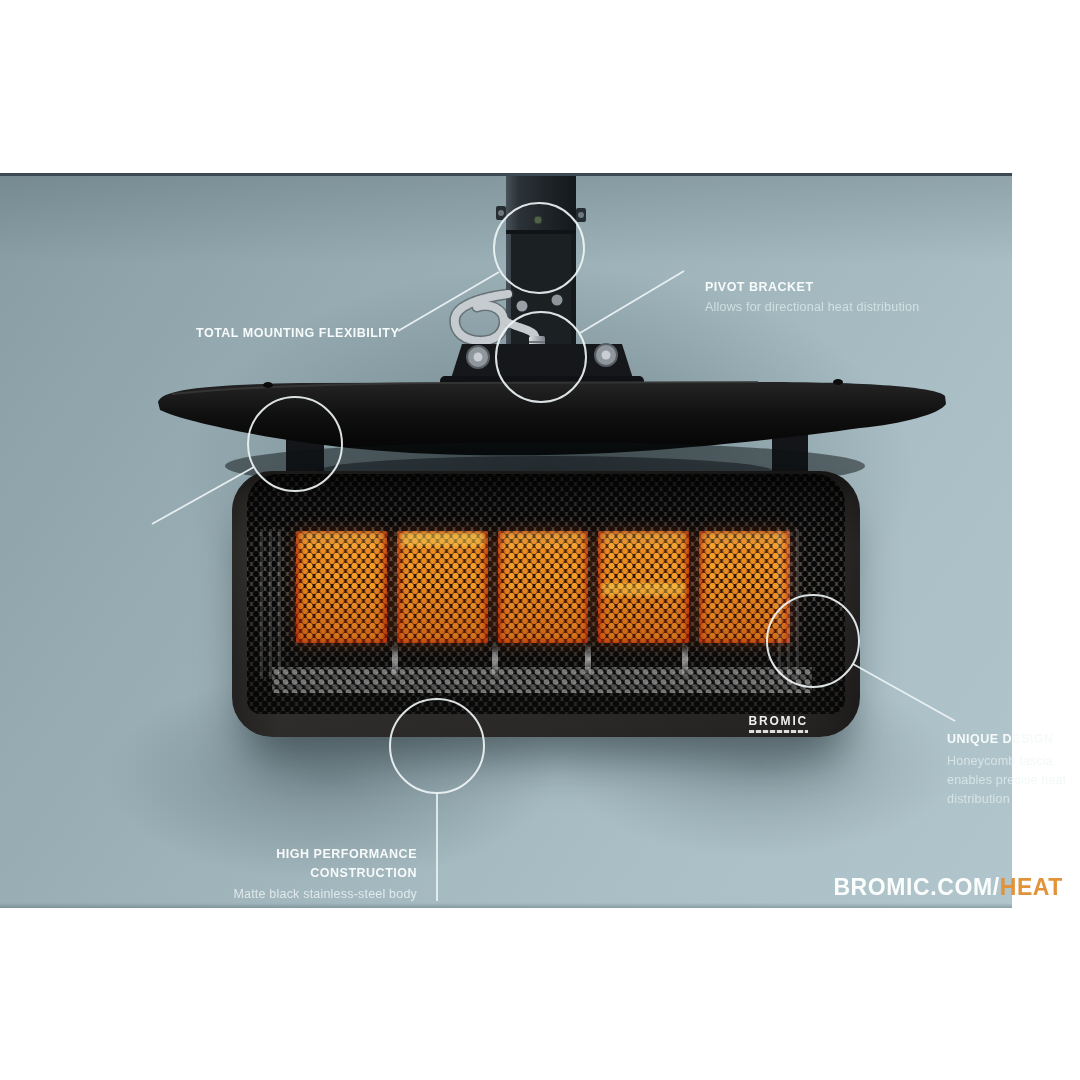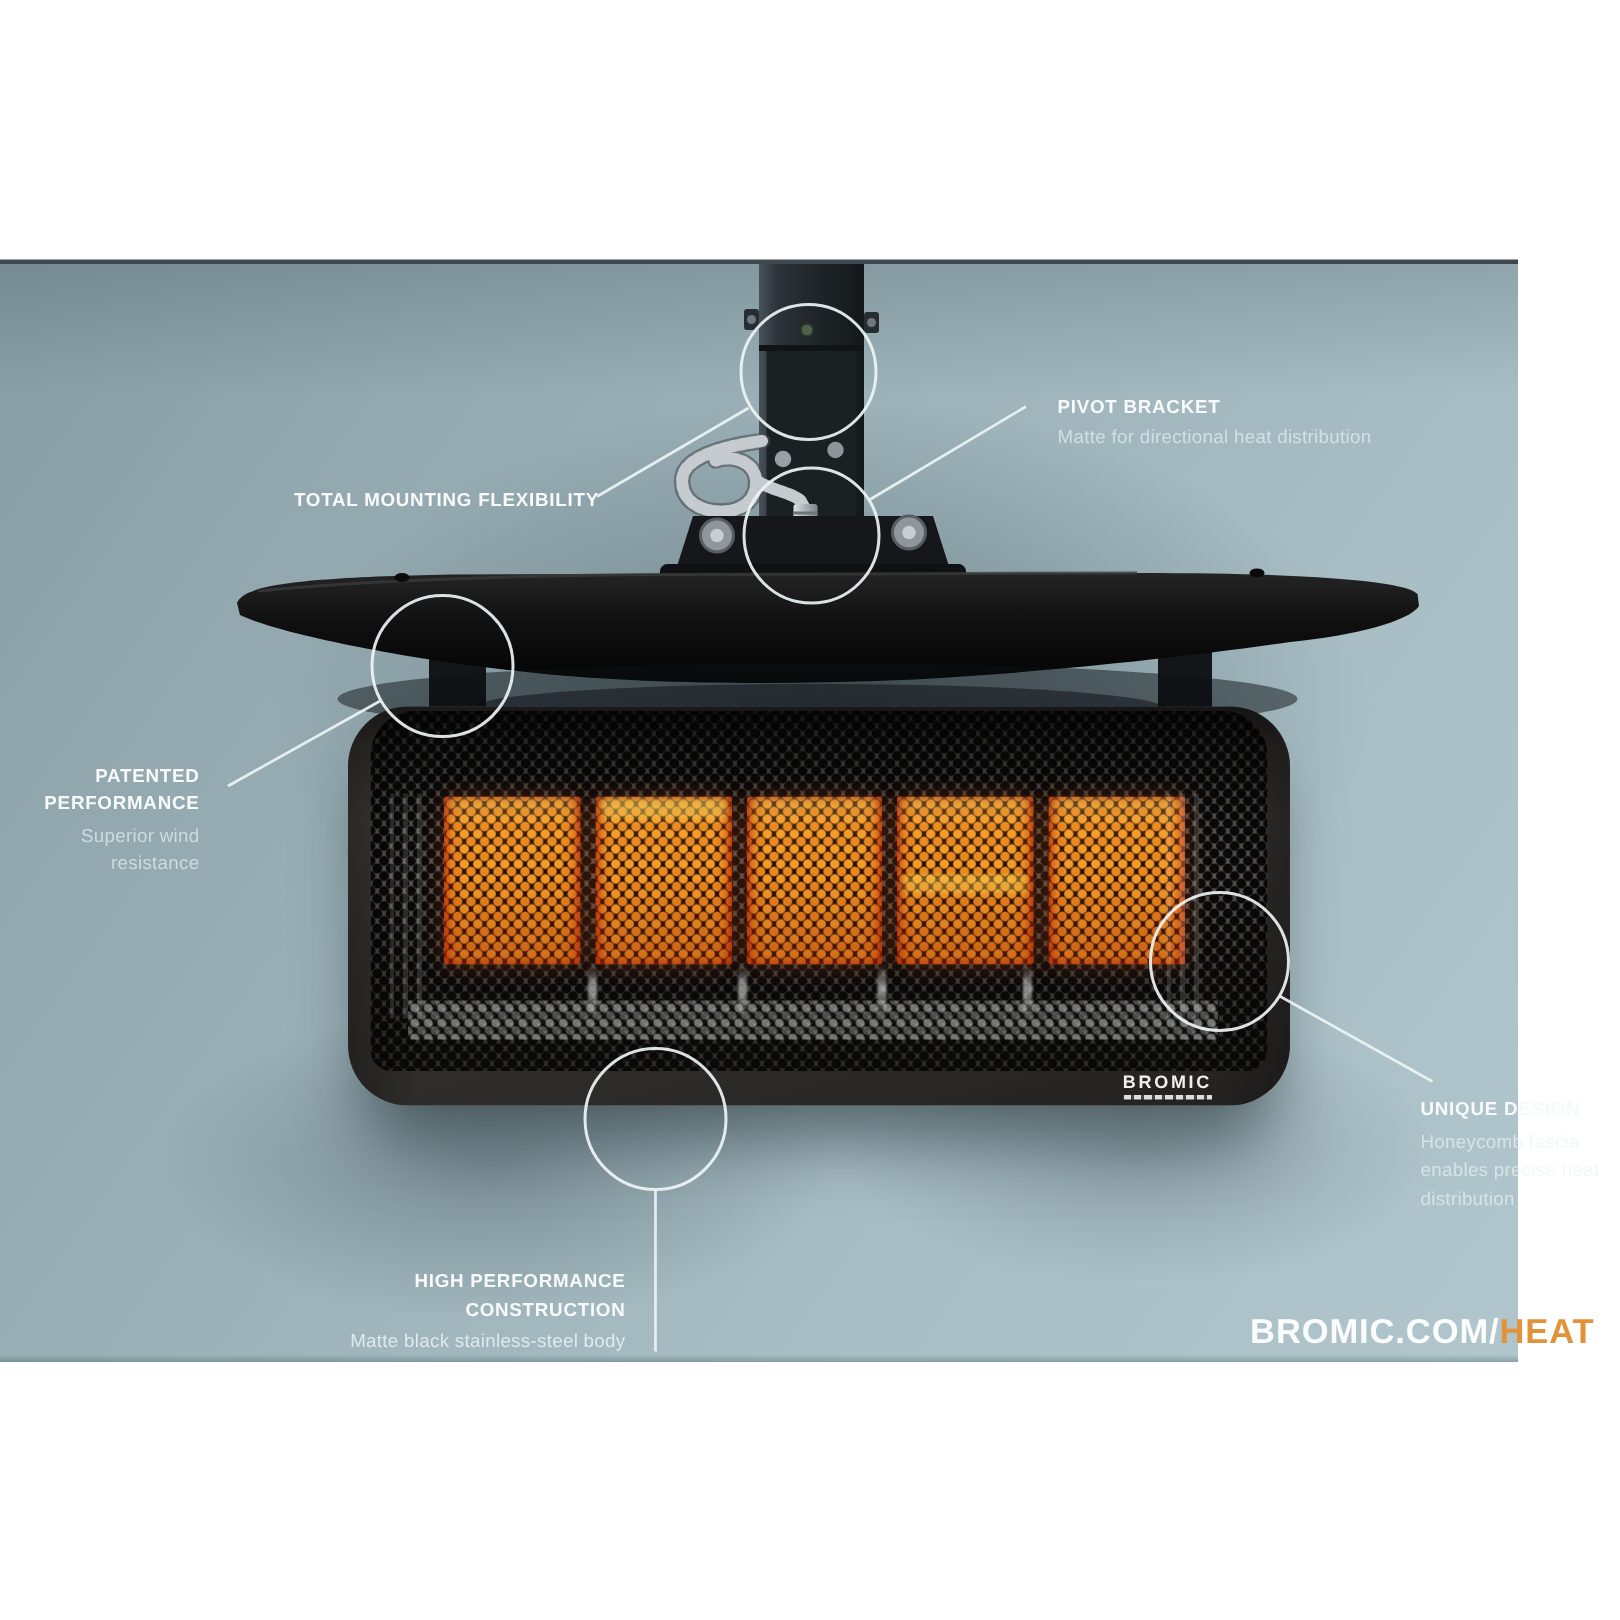--- a/index.html
+++ b/index.html
@@ -77,21 +77,21 @@
   .fascia-logo{position:absolute;right:52px;bottom:4px;text-align:center;}
   .fascia-logo .t{font-size:12px;font-weight:700;letter-spacing:1.8px;color:#efefef;}
   .fascia-logo .bar{height:3px;margin-top:2px;
     background:repeating-linear-gradient(90deg, rgba(255,255,255,.85) 0 5px, rgba(255,255,255,.15) 5px 7px);}
   
   svg.callouts{position:absolute;left:0;top:0;}
   .label{position:absolute;color:#f7fafa;}
   .label .hd{font-size:12.5px;font-weight:700;letter-spacing:.5px;line-height:18px;white-space:nowrap;}
   .label .ds{font-size:12.5px;font-weight:400;letter-spacing:.2px;line-height:18px;white-space:nowrap;color:rgba(236,244,245,.66);}
   .lbl-total{left:178px;top:324px;margin-left:18px;}
-  .lbl-pivot{left:705px;top:262px;}
+  .lbl-pivot{left:705px;top:278px;}
   .lbl-pivot .ds{margin-top:2px;}
   .lbl-patented{right:947px;top:508px;text-align:right;}
   .lbl-patented .ds-group{margin-top:4px;}
   .lbl-unique{left:947px;top:730px;}
   .lbl-unique .ds-group{margin-top:4px;}
   .lbl-unique .ds{line-height:19px;}
   .lbl-high{right:663px;top:845px;text-align:right;}
   .lbl-high .hd{line-height:19px;}
   .lbl-high .ds{color:rgba(240,246,247,.8);margin-top:2px;}
   .brand-url{position:absolute;right:17px;top:874px;font-size:23px;font-weight:700;letter-spacing:.6px;white-space:nowrap;}
@@ -215,31 +215,23 @@
     <line x1="853" y1="664" x2="955" y2="721" stroke-width="1.8"></line>
     <line x1="437" y1="793" x2="437" y2="901" stroke-width="1.8"></line>
   </svg>
 
   <div class="label lbl-total">
     <div class="hd">TOTAL MOUNTING FLEXIBILITY</div>
   </div>
 
   <div class="label lbl-pivot">
     <div class="hd">PIVOT BRACKET</div>
-    <div class="ds">Matte for directional heat distribution</div>
-  </div>
-
-  <div class="label lbl-patented">
-    <div class="hd">PATENTED</div>
-    <div class="hd">PERFORMANCE</div>
-    <div class="ds-group">
-      <div class="ds">Superior wind</div>
-      <div class="ds">resistance</div>
-    </div>
-  </div>
+    <div class="ds">Allows for directional heat distribution</div>
+  </div>
+
 
   <div class="label lbl-high">
     <div class="hd">HIGH PERFORMANCE</div>
     <div class="hd">CONSTRUCTION</div>
     <div class="ds">Matte black stainless-steel body</div>
   </div>
 
   <div class="label lbl-unique">
     <div class="hd">UNIQUE DESIGN</div>
     <div class="ds-group">

